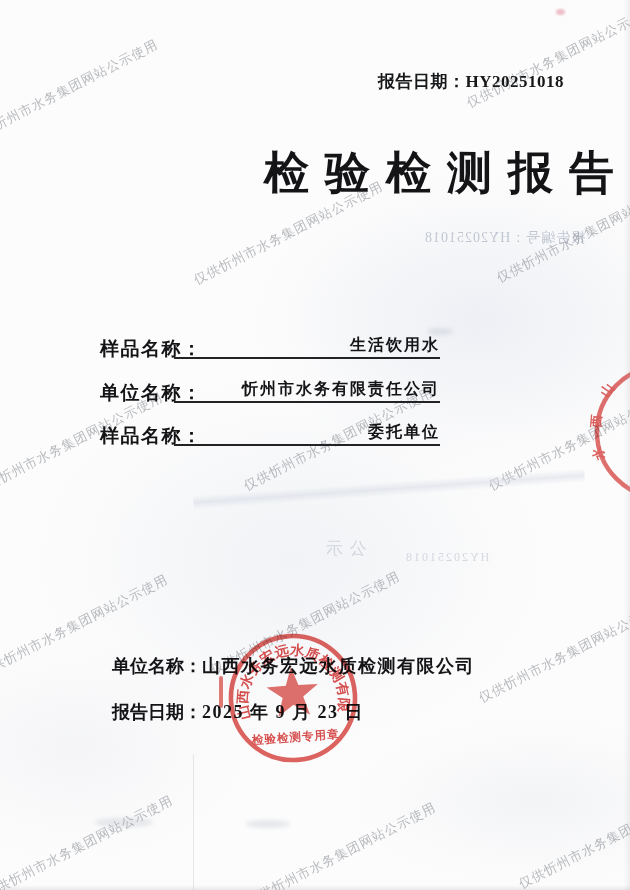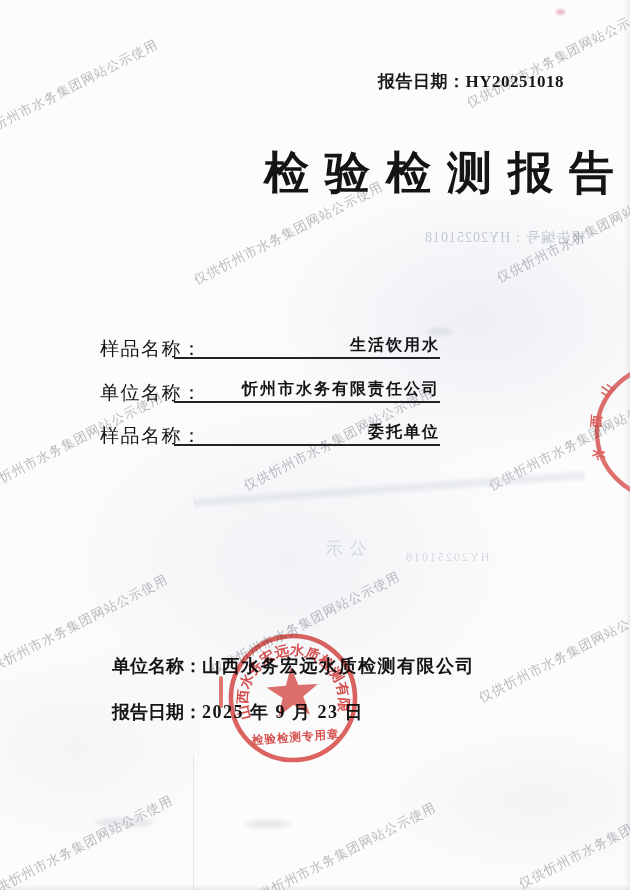--- a/index.html
+++ b/index.html
@@ -27,21 +27,21 @@
   }
   
   .title{
     position:absolute;left:0;top:143px;width:630px;text-align:right;
     font-family:"DejaVu Sans","Liberation Sans",sans-serif;
     font-size:45px;font-weight:700;letter-spacing:16px;text-indent:16px;color:#141416;
   }
   
   .frow{position:absolute;left:100px;width:345px;height:27px;}
   .frow .flabel{
-    position:absolute;left:0;top:0;font-size:19px;font-weight:400;letter-spacing:1.5px;
+    position:absolute;left:0;top:0;font-size:19px;font-weight:700;letter-spacing:1.5px;
     white-space:nowrap;color:#141416;
   }
   .frow .fline{position:absolute;left:74px;top:21px;width:266px;border-bottom:2px solid #232325;}
   .frow .fvalue{
     position:absolute;left:74px;top:-1px;width:266px;text-align:right;
     font-size:16px;font-weight:700;letter-spacing:2px;white-space:nowrap;color:#141416;
   }
   #frow-0{top:336px} #frow-1{top:380px} #frow-2{top:423px}
   
   .brow{position:absolute;left:100px;font-size:18px;font-weight:700;white-space:nowrap;color:#141416;margin-left:12px;}

